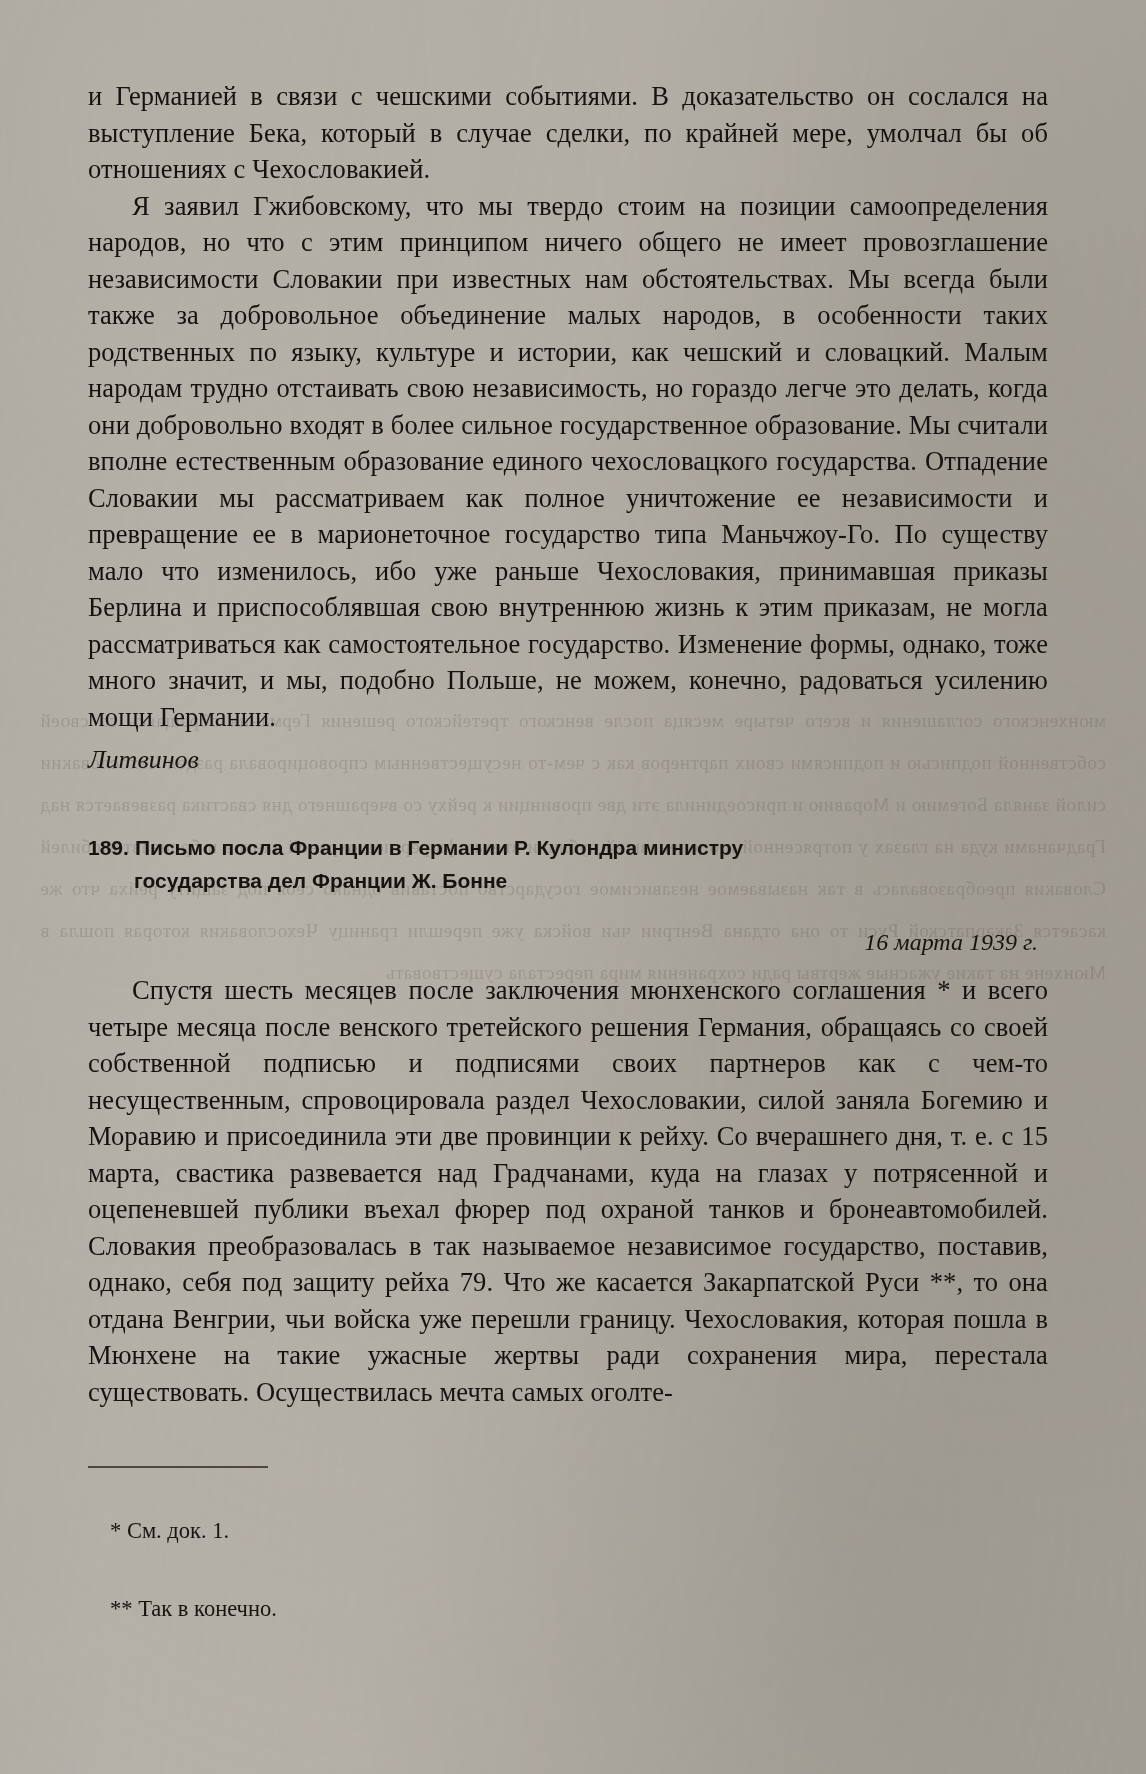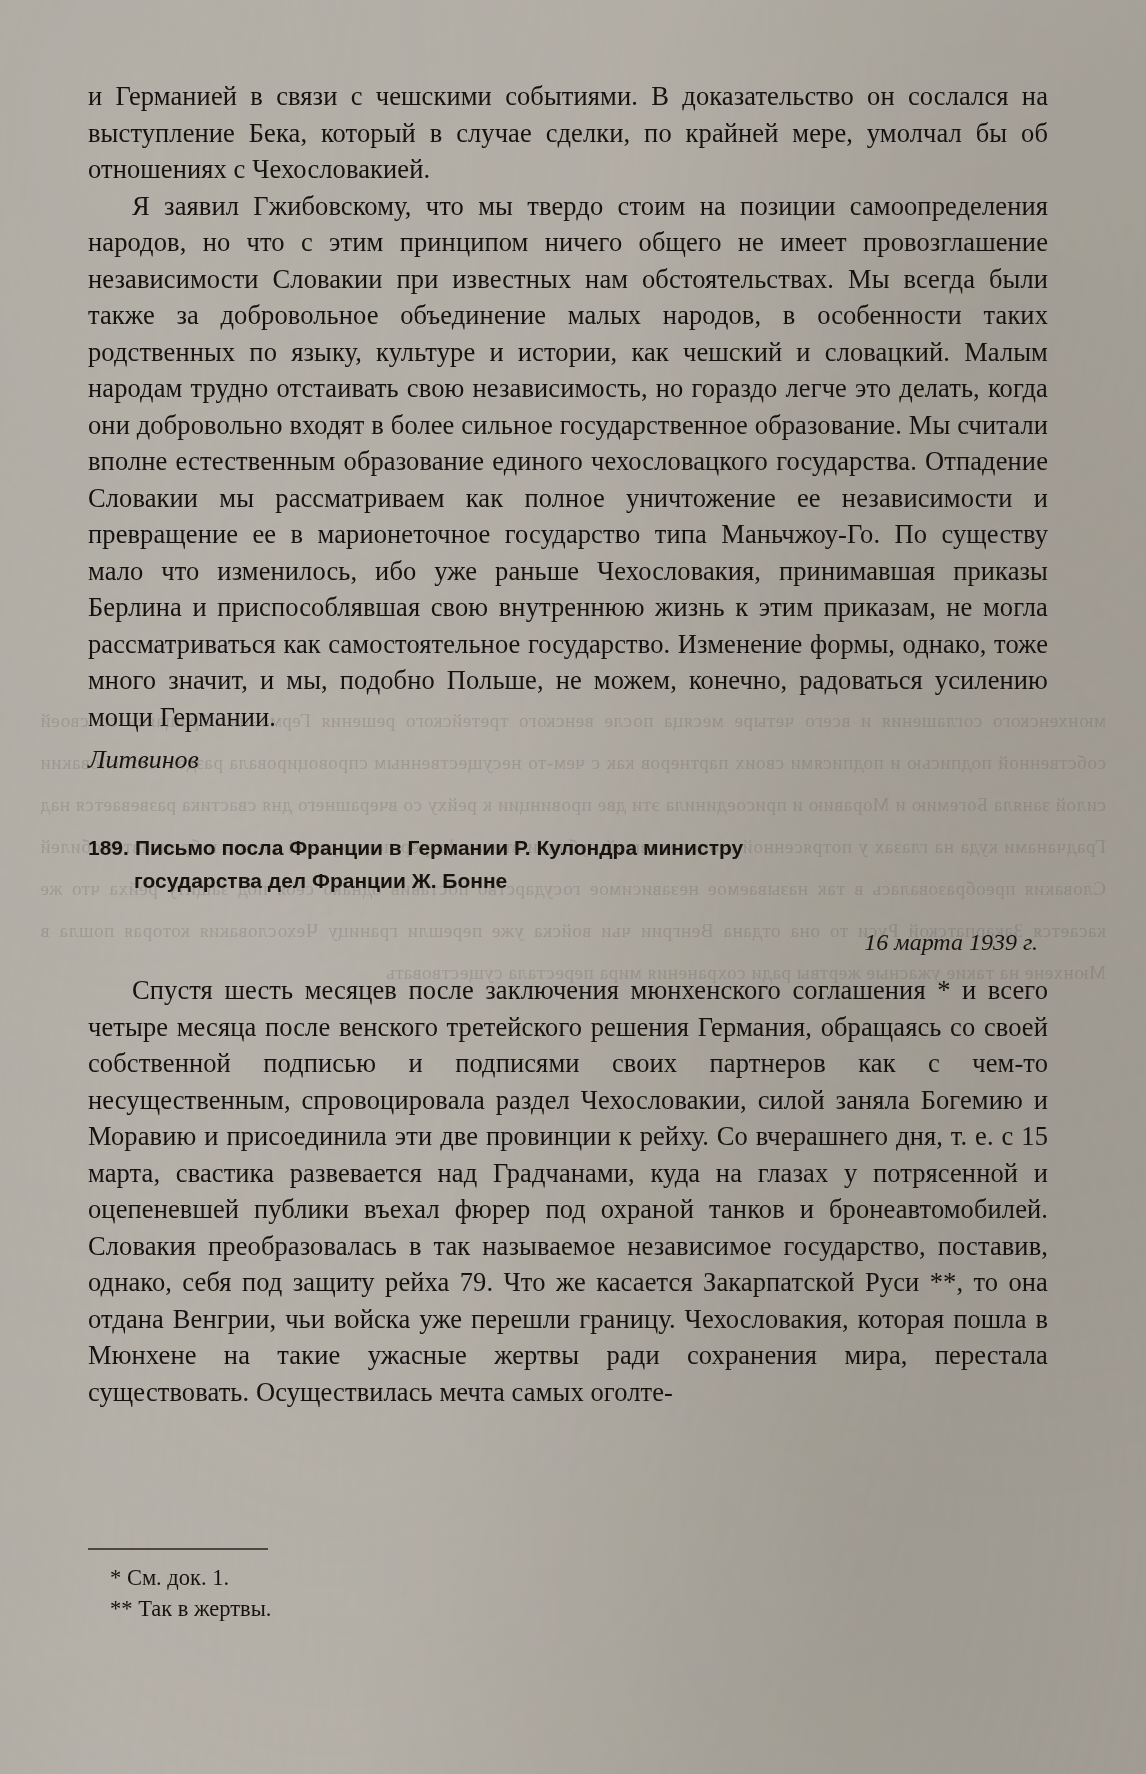--- a/index.html
+++ b/index.html
@@ -102,21 +102,21 @@
     font-size: 22.5px;
     line-height: 31px;
   }
   .footnotes .rule {
     width: 180px;
     height: 2px;
     background: #3a352d;
     margin-bottom: 12px;
     opacity: .85;
   }
-  .footnotes .fn { padding-left: 22px; }
+  .footnotes .fn { padding-left: 22px; margin-top: 47px; }
   .folio {
     position: absolute;
     left: 0; right: 0;
     bottom: 62px;
     text-align: center;
     font-size: 24px;
     letter-spacing: 1px;
   }
 </style>
 </head>
@@ -142,17 +142,17 @@
 
     <div class="doc-date">16 марта 1939 г.</div>
 
     <p class="indent body2">Спустя шесть месяцев после заключения мюнхенского соглашения * и всего четыре месяца после венского третейского решения Германия, обращаясь со своей собственной подписью и подписями своих партнеров как с чем-то несущественным, спровоцировала раздел Чехословакии, силой заняла Богемию и Моравию и присоединила эти две провинции к рейху. Со вчерашнего дня, т. е. с 15 марта, свастика развевается над Градчанами, куда на глазах у потрясенной и оцепеневшей публики въехал фюрер под охраной танков и бронеавтомобилей. Словакия преобразовалась в так называемое независимое государство, поставив, однако, себя под защиту рейха 79. Что же касается Закарпатской Руси **, то она отдана Венгрии, чьи войска уже перешли границу. Чехословакия, которая пошла в Мюнхене на такие ужасные жертвы ради сохранения мира, перестала существовать. Осуществилась мечта самых оголте-</p>
 
   </div>
 
   <div class="footnotes">
     <div class="rule"></div>
     <div class="fn">* См. док. 1.</div>
-    <div class="fn">** Так в жертвы.</div>
+    <div class="fn">** Так в конечно.</div>
   </div>
 
 
 </div>
 
 </body></html>

